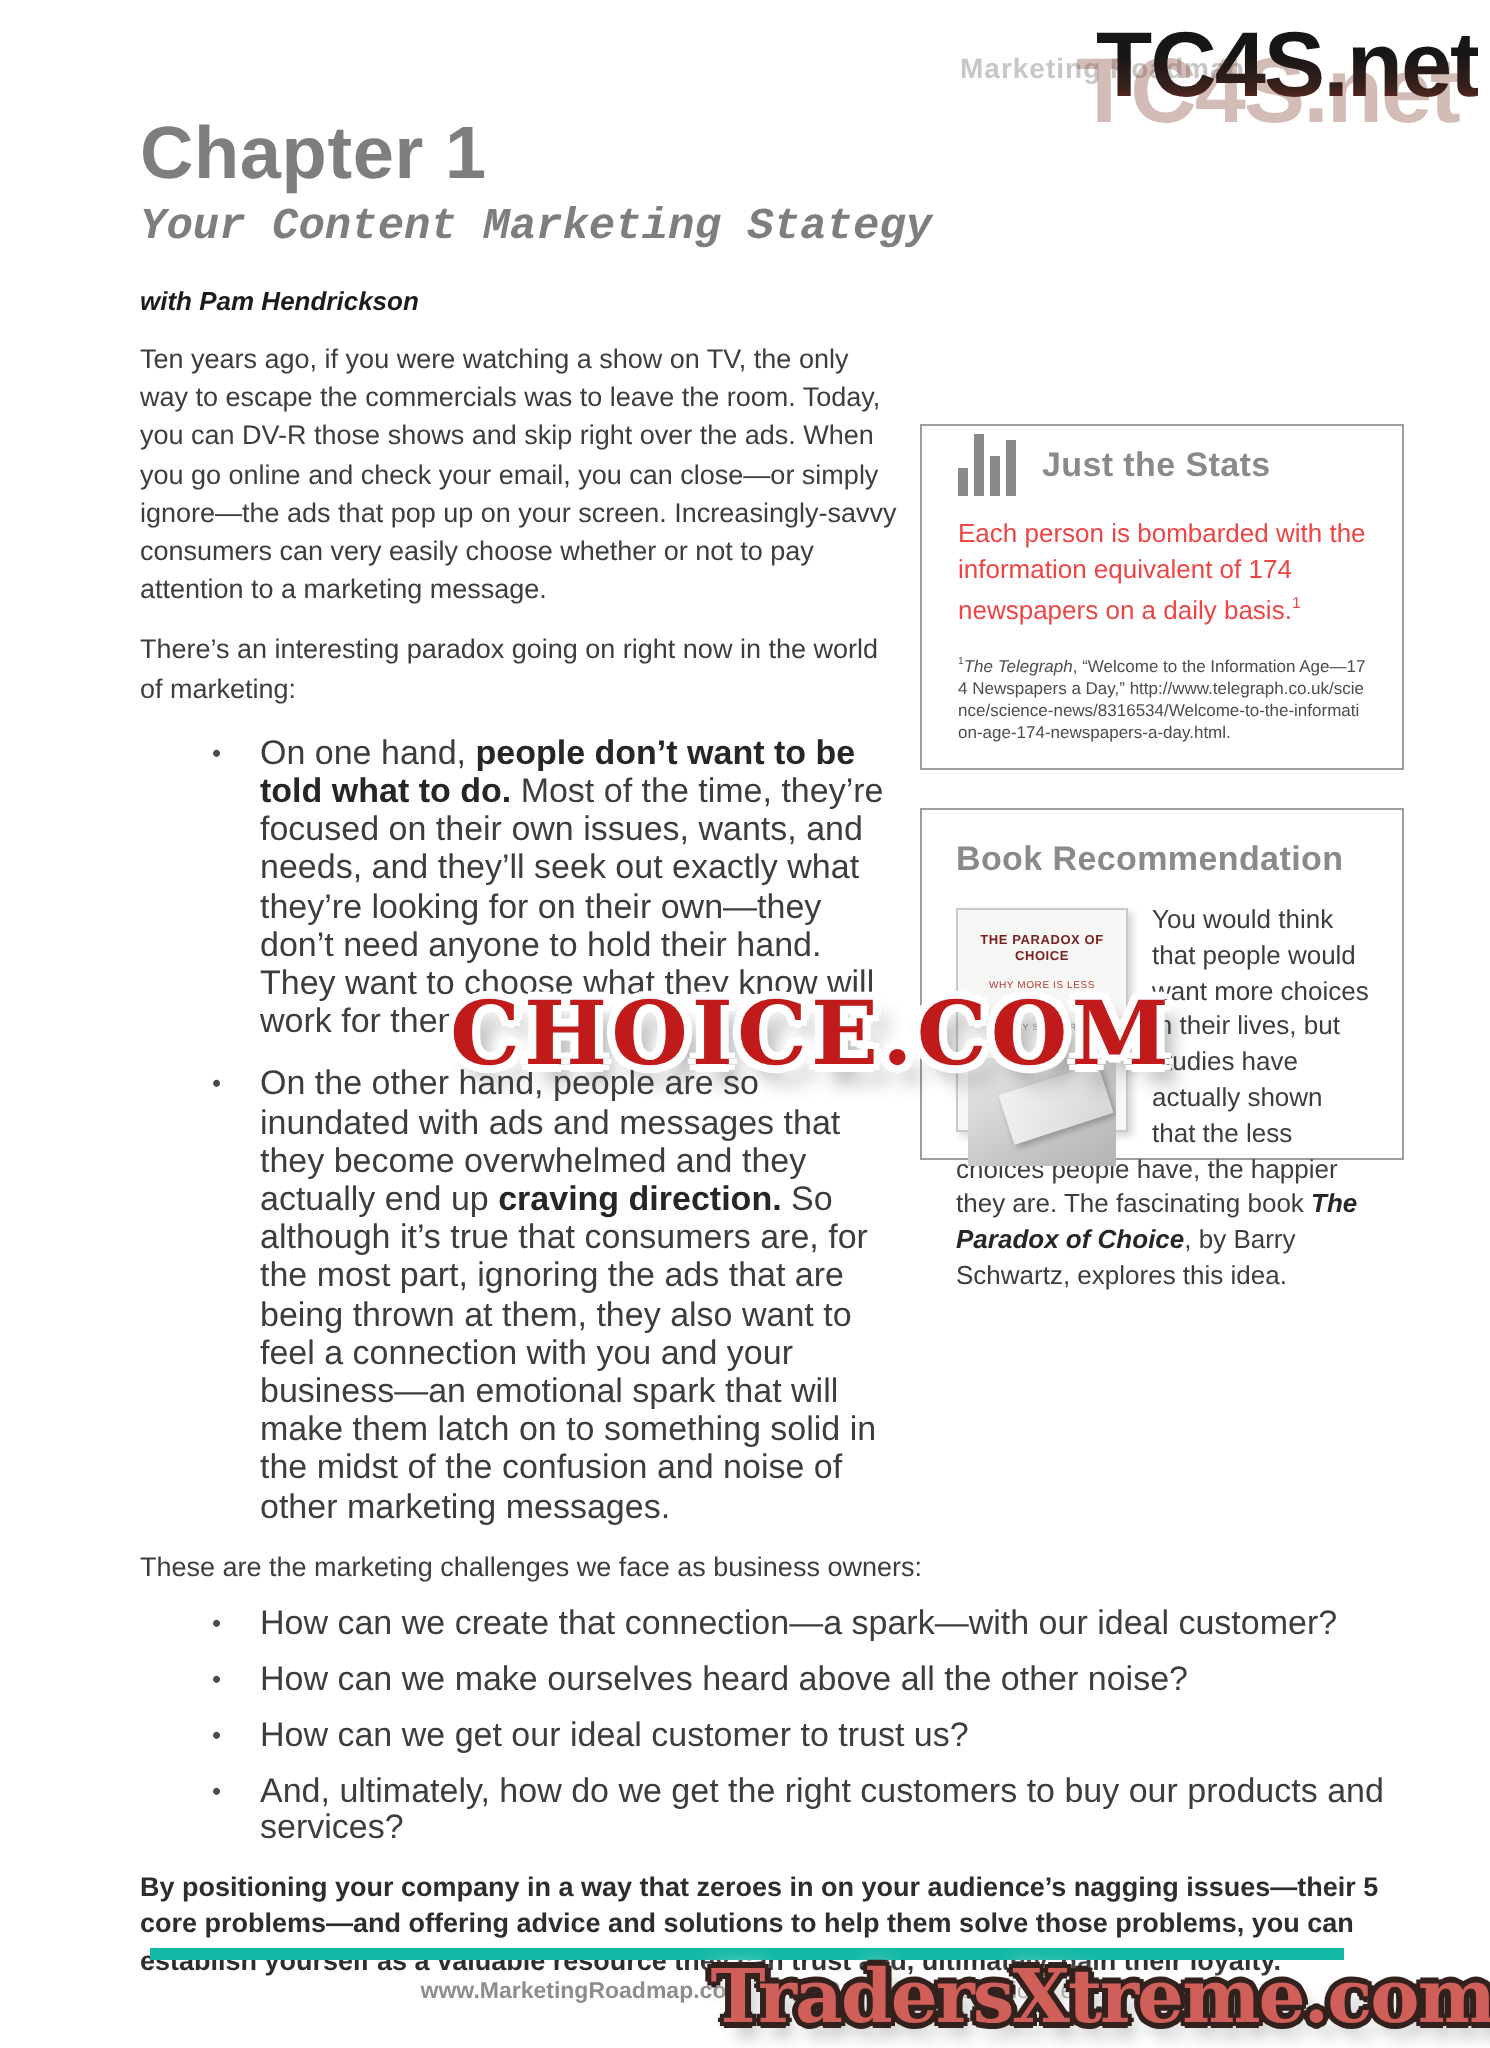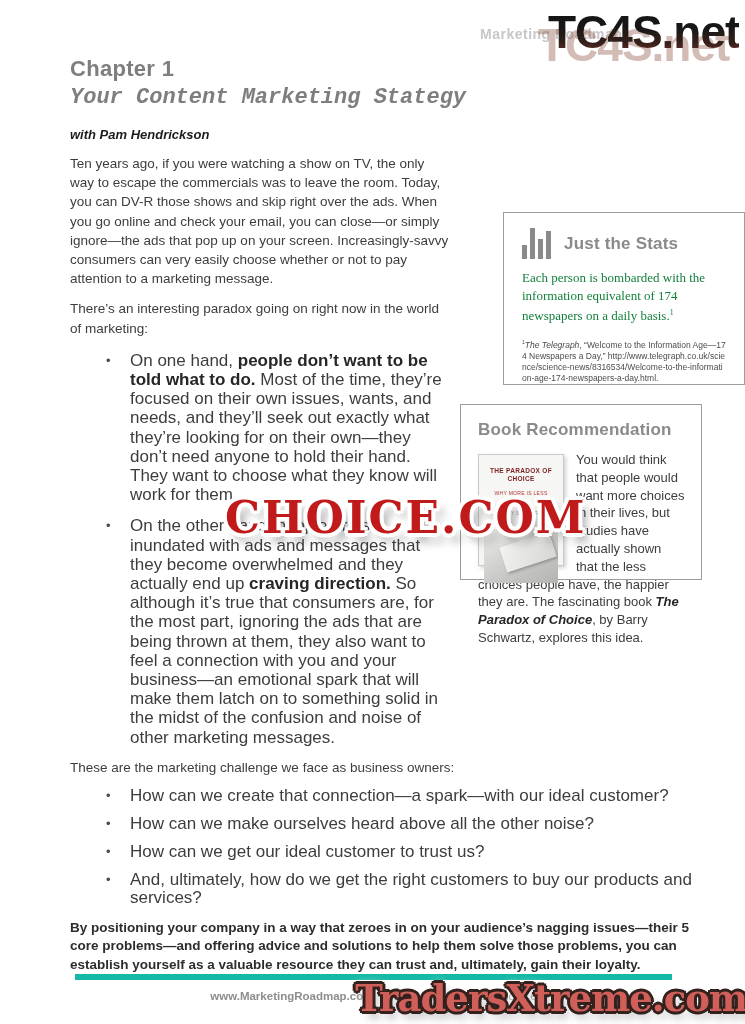--- a/index.html
+++ b/index.html
@@ -44,21 +44,21 @@
     top:976px; right:-2px;
     font-family:"DejaVu Serif", serif; font-weight:bold;
     font-size:37px; letter-spacing:-1px; color:#cf5f58;
     text-shadow:
       -2px -2px 0 #33211e, 2px -2px 0 #33211e, -2px 2px 0 #33211e, 2px 2px 0 #33211e,
       -3px 0 0 #33211e, 3px 0 0 #33211e, 0 -3px 0 #33211e, 0 3px 0 #33211e,
       0 0 10px rgba(255,255,255,.95), 5px 7px 8px rgba(0,0,0,.3);
   }
   
   .content { position:relative; padding:56px 0 0 70px; width:702px; z-index:2; }
-  .chapter { font-size:22px; font-weight:bold; color:#7e7e7e; letter-spacing:.3px; }
+  .chapter { font-size:37px; font-weight:bold; color:#7e7e7e; letter-spacing:.3px; }
   .subtitle { font-size:22px; font-weight:bold; font-style:italic; color:#7e7e7e; margin-top:3px;font-family:Liberation Mono, monospace; }
   .byline { font-size:13px; font-weight:bold; font-style:italic; color:#1c1c1c; margin-top:17px; }
   .intro { margin-top:13px; width:628px; font-size:13.5px; line-height:18px; }
   .left-col { margin-top:12px; width:379px; }
   .left-col p { font-size:13.5px; line-height:19.2px; }
   .left-col .p2 { margin-top:11px; }
   ul.bullets { list-style:none; margin-top:13px; }
   ul.bullets li {
     position:relative; padding-left:60px; font-size:17px; line-height:19.2px;
     margin-bottom:12px;
@@ -72,29 +72,29 @@
   .challenge-intro { margin-top:12px; font-size:13.5px; line-height:18px; width:630px; }
   .closing {
     margin-top:12px; width:648px; font-size:13.5px; line-height:18.5px;
     font-weight:bold; color:#2d2d2d;
   }
   
   .sidebox {
     position:absolute; left:460px; width:242px; background:#fff;
     border:1px solid #9d9d9d; z-index:3;
   }
-  .stats-box { top:212px; height:173px; padding:15px 17px 12px 18px;margin-left:43px; }
+  .stats-box { top:212px; height:173px; padding:4px 17px 12px 18px; }
   .stats-head { display:flex; align-items:center; }
   .stat-icon { display:inline-flex; align-items:flex-end; height:31px; }
   .stat-icon i { display:block; width:5px; background:#8a8a8a; margin-right:3px; }
   .stat-icon i.b1 { height:14px; } .stat-icon i.b2 { height:31px; }
   .stat-icon i.b3 { height:20px; } .stat-icon i.b4 { height:28px; }
   .sidebox h2 { font-size:17px; font-weight:bold; color:#8a8a8a; letter-spacing:.2px; }
   .stats-head h2 { margin-left:10px; }
-  .stats-body { margin-top:10px; font-size:13px; line-height:17.5px; color:#15803d;font-family:Liberation Serif, serif; }
+  .stats-body { margin-top:10px; font-size:13px; line-height:17.5px; color:#ef4444; }
   sup { font-size:60%; vertical-align:super; }
   .footnote { margin-top:12px; font-size:8.5px; line-height:11px; color:#4c4c4c; word-break:break-all; }
   .book-box { top:404px; height:176px; padding:15px 15px 10px 17px; }
   .book-body { margin-top:11px; font-size:13px; line-height:17.8px; color:#3d3d3d; }
   .book-cover {
     float:left; width:86px; height:112px; margin:3px 12px 3px 0;
     background:#f6f6f4; border:1px solid #c9c9c9; box-shadow:2px 2px 4px rgba(0,0,0,.18);
     padding-top:12px; text-align:center;
   }
   .cover-title { font-size:6.5px; font-weight:bold; color:#7a1f1f; letter-spacing:.3px; line-height:8px; padding:0 4px; }
@@ -136,21 +136,21 @@
 
     <div class="left-col">
       <p class="p1">Ten years ago, if you were watching a show on TV, the only way to escape the commercials was to leave the room. Today, you can DV-R those shows and skip right over the ads. When you go online and check your email, you can close—or simply ignore—the ads that pop up on your screen. Increasingly-savvy consumers can very easily choose whether or not to pay attention to a marketing message.</p>
       <p class="p2">There’s an interesting paradox going on right now in the world of marketing:</p>
       <ul class="bullets">
         <li><span>On one hand, </span><b class="strong">people don’t want to be told what to do.</b><span> Most of the time, they’re focused on their own issues, wants, and needs, and they’ll seek out exactly what they’re looking for on their own—they don’t need anyone to hold their hand. They want to choose what they know will work for them.</span></li>
         <li><span>On the other hand, people are so inundated with ads and messages that they become overwhelmed and they actually end up </span><b class="strong">craving direction.</b><span> So although it’s true that consumers are, for the most part, ignoring the ads that are being thrown at them, they also want to feel a connection with you and your business—an emotional spark that will make them latch on to something solid in the midst of the confusion and noise of other marketing messages.</span></li>
       </ul>
     </div>
 
-    <p class="challenge-intro">These are the marketing challenge we face as business owners:</p>
+    <p class="challenge-intro">These are the marketing challenges we face as business owners:</p>
     <ul class="bullets wide">
       <li>How can we create that connection—a spark—with our ideal customer?</li>
       <li>How can we make ourselves heard above all the other noise?</li>
       <li>How can we get our ideal customer to trust us?</li>
       <li>And, ultimately, how do we get the right customers to buy our products and services?</li>
     </ul>
 
     <p class="closing">By positioning your company in a way that zeroes in on your audience’s nagging issues—their 5 core problems—and offering advice and solutions to help them solve those problems, you can establish yourself as a valuable resource they can trust and, ultimately, gain their loyalty.</p>
   </div>
 

